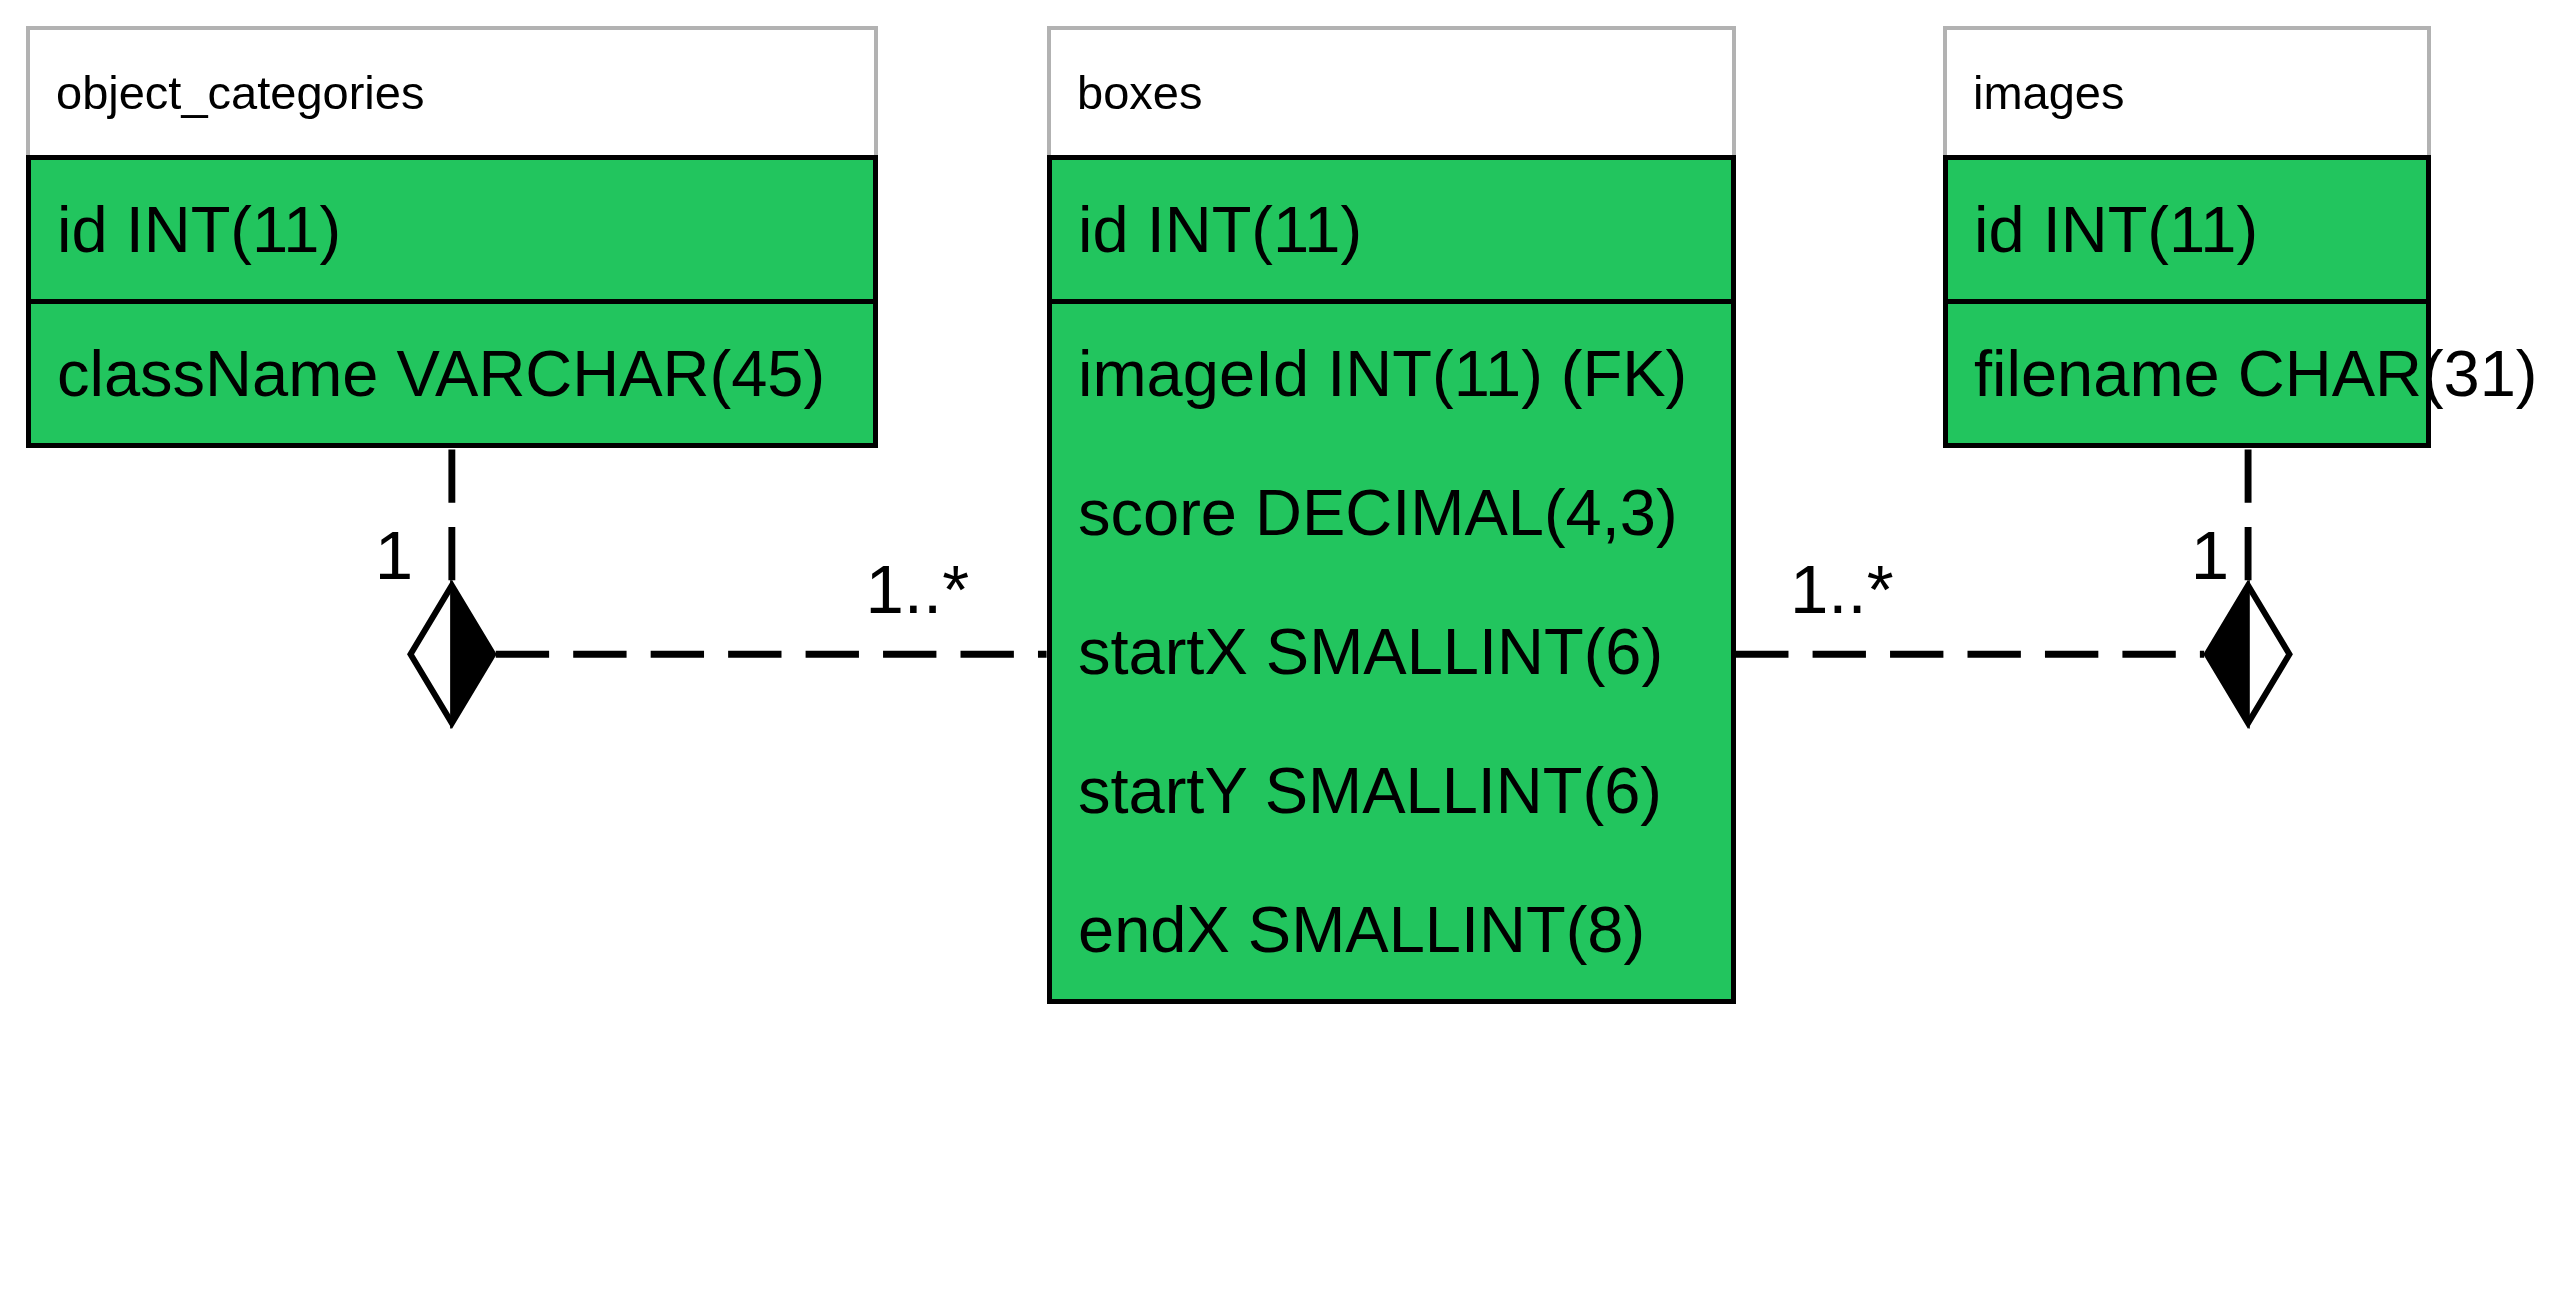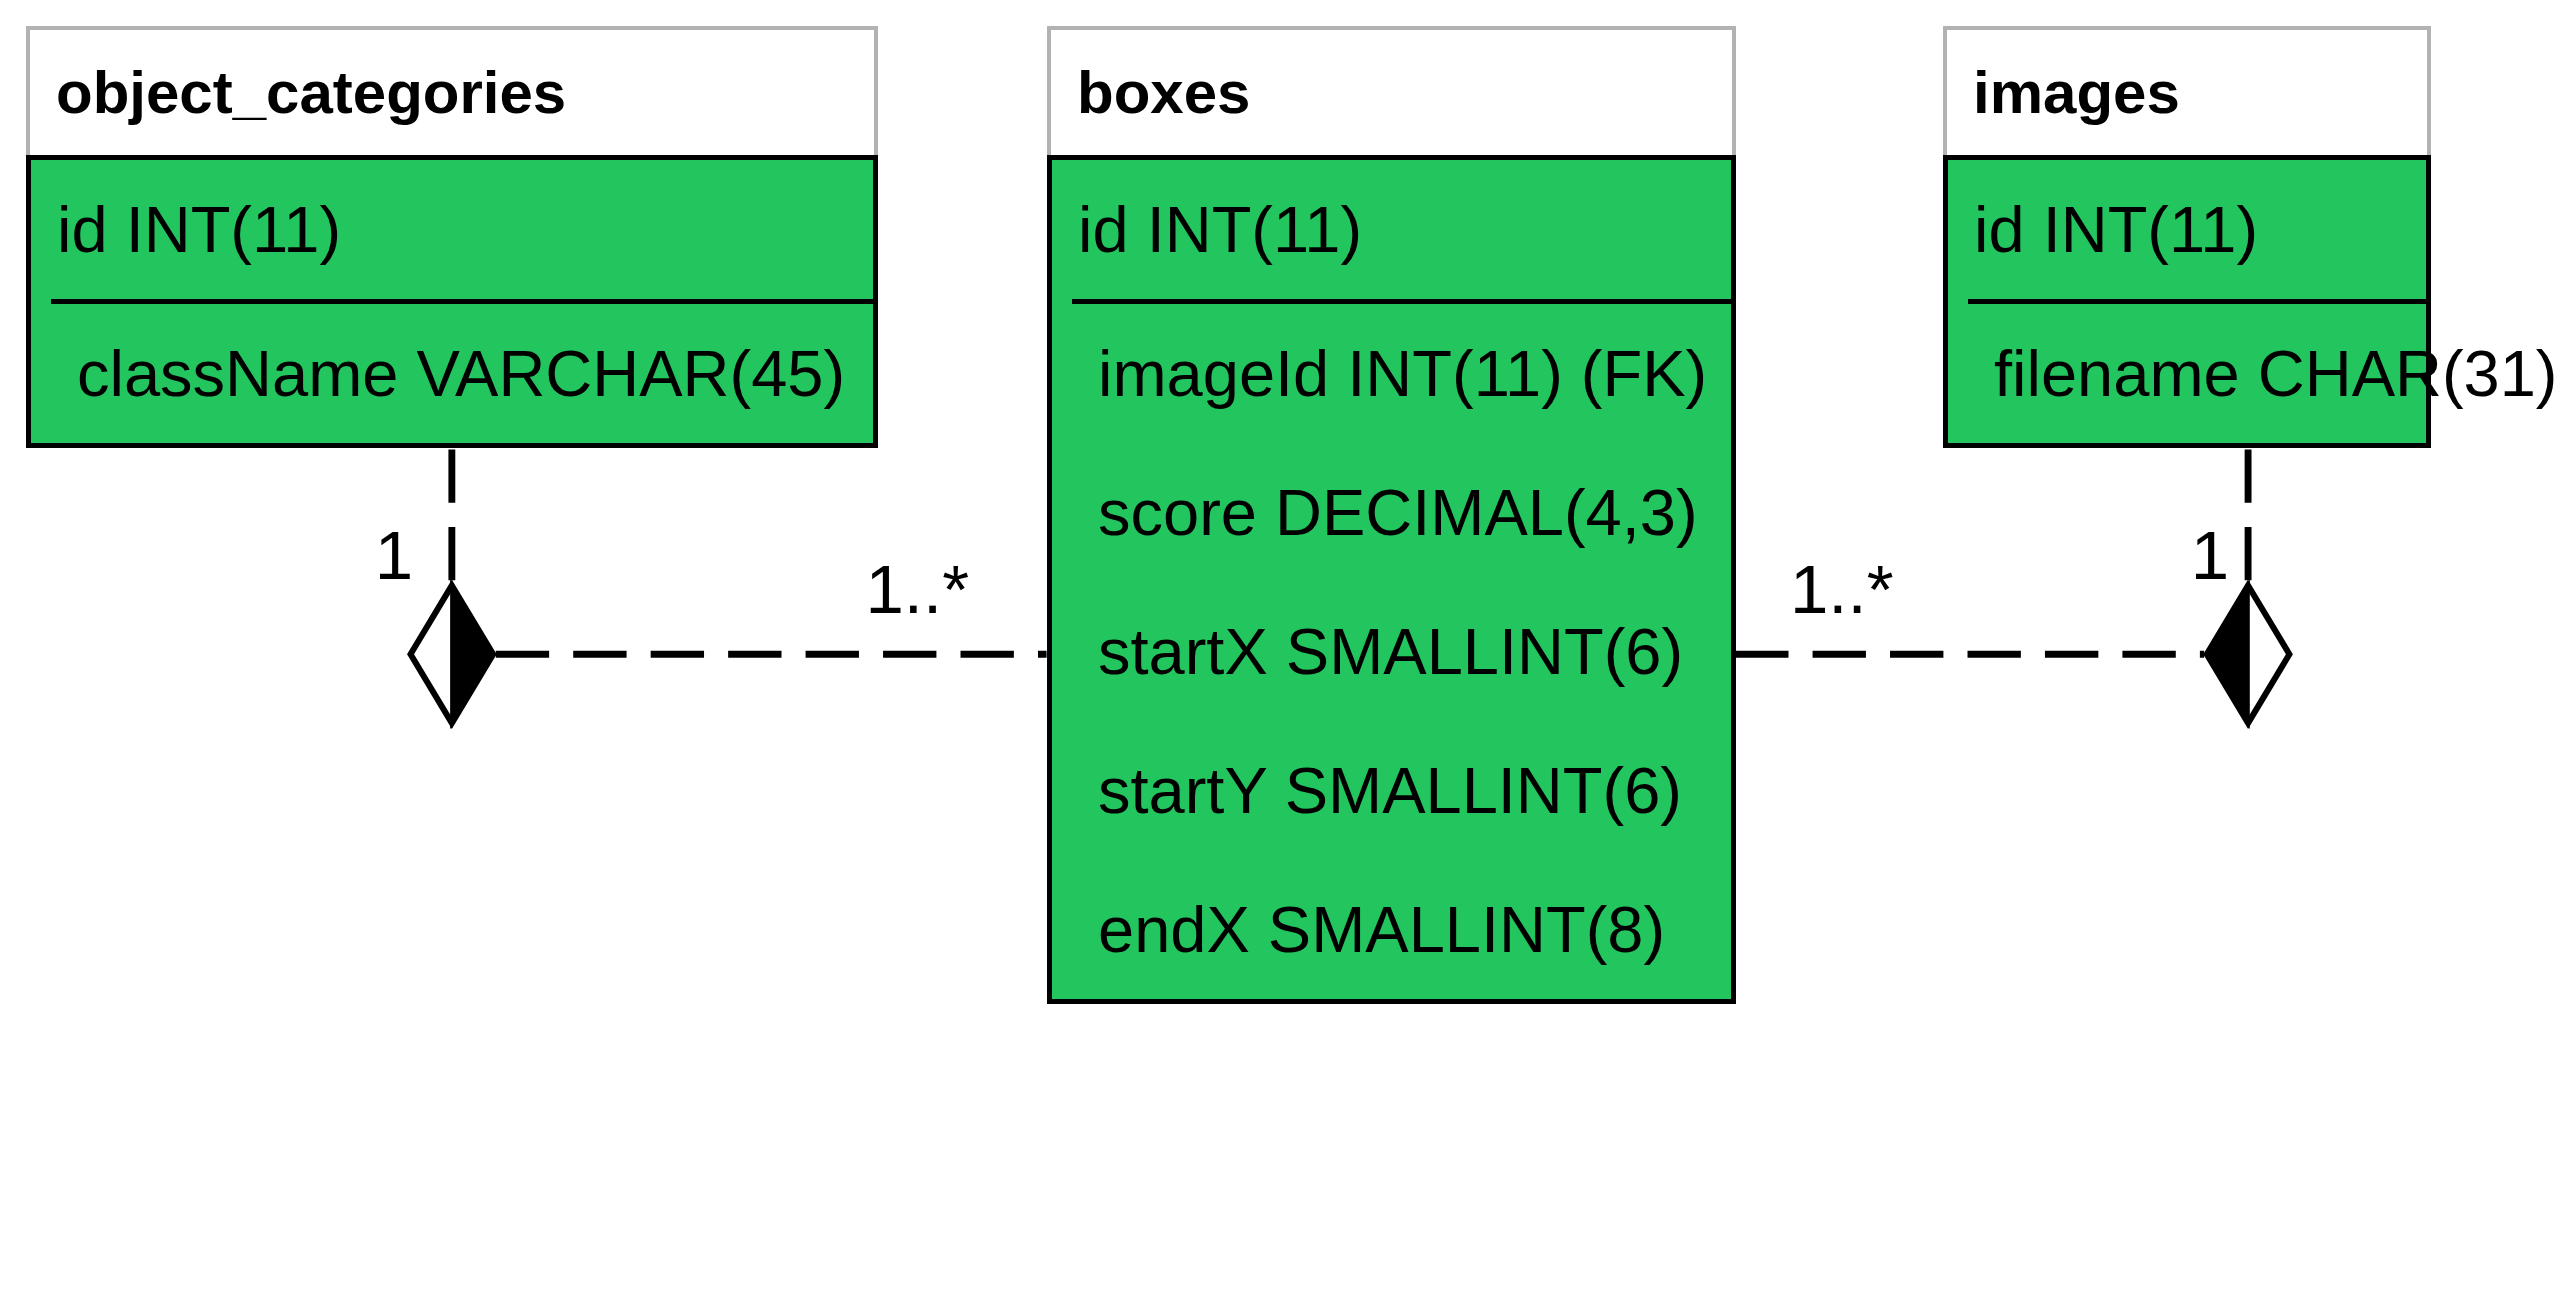--- a/index.html
+++ b/index.html
@@ -16,42 +16,42 @@
     box-sizing: border-box;
     height: 129px;
     background: #ffffff;
     border: 4.3px solid #b2b2b2;
     border-bottom: none;
     display: flex;
     align-items: center;
     padding-left: 26px;
   }
   .thead .title {
-    font-size: 60px;
-    font-weight: bold;
+    font-size: 47px;
+    font-weight: normal;
     color: #000000;
     letter-spacing: 0px;
     white-space: nowrap;
   }
   .tbody {
     box-sizing: border-box;
     background: #22c55e;
     border: 5.2px solid #000000;
   }
   .row {
     box-sizing: border-box;
     height: 139px;
     display: flex;
     align-items: center;
     padding-left: 26px;
     font-size: 65px;
     color: #000000;
     white-space: nowrap;
   }
-  .attrs { border-top: 5.2px solid #000000; margin-left: 20px; }
+  .attrs { border-top: 5.2px solid #000000; }
   .card-label {
     position: absolute;
     font-size: 69px;
     color: #000000;
     line-height: 1;
     white-space: nowrap;
   }
   .align-r { text-align: right; }
   .lines-layer {
     position: absolute;

